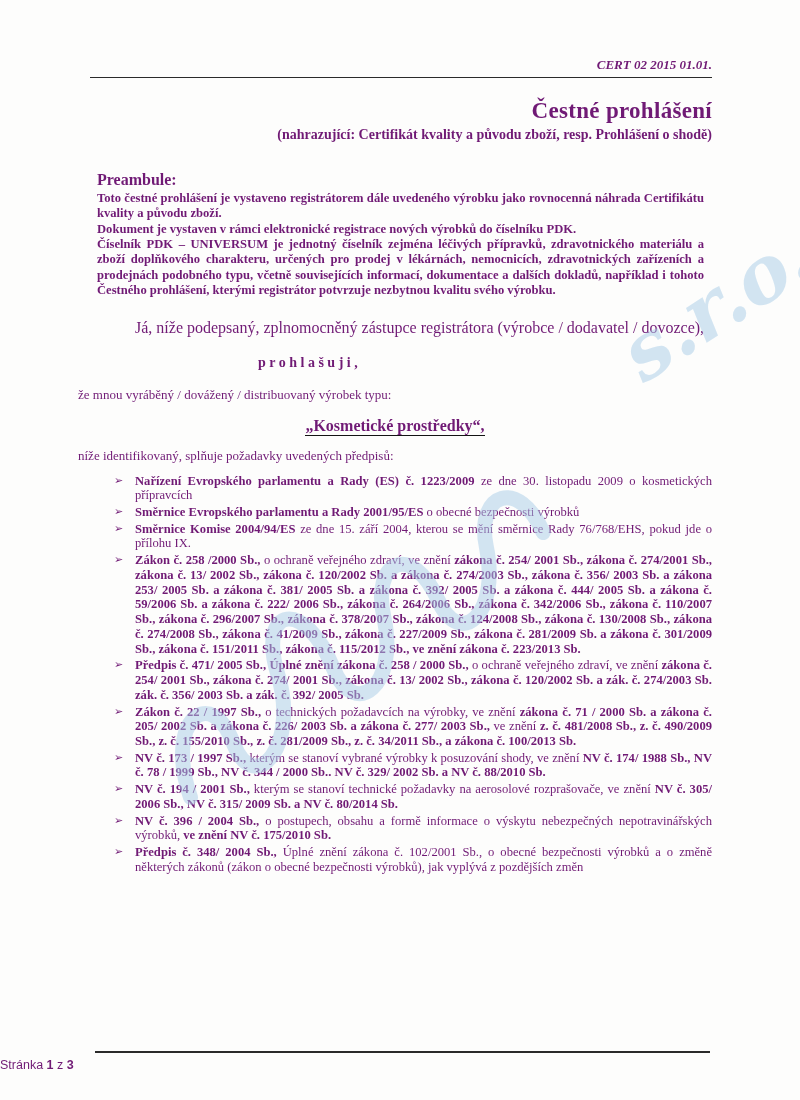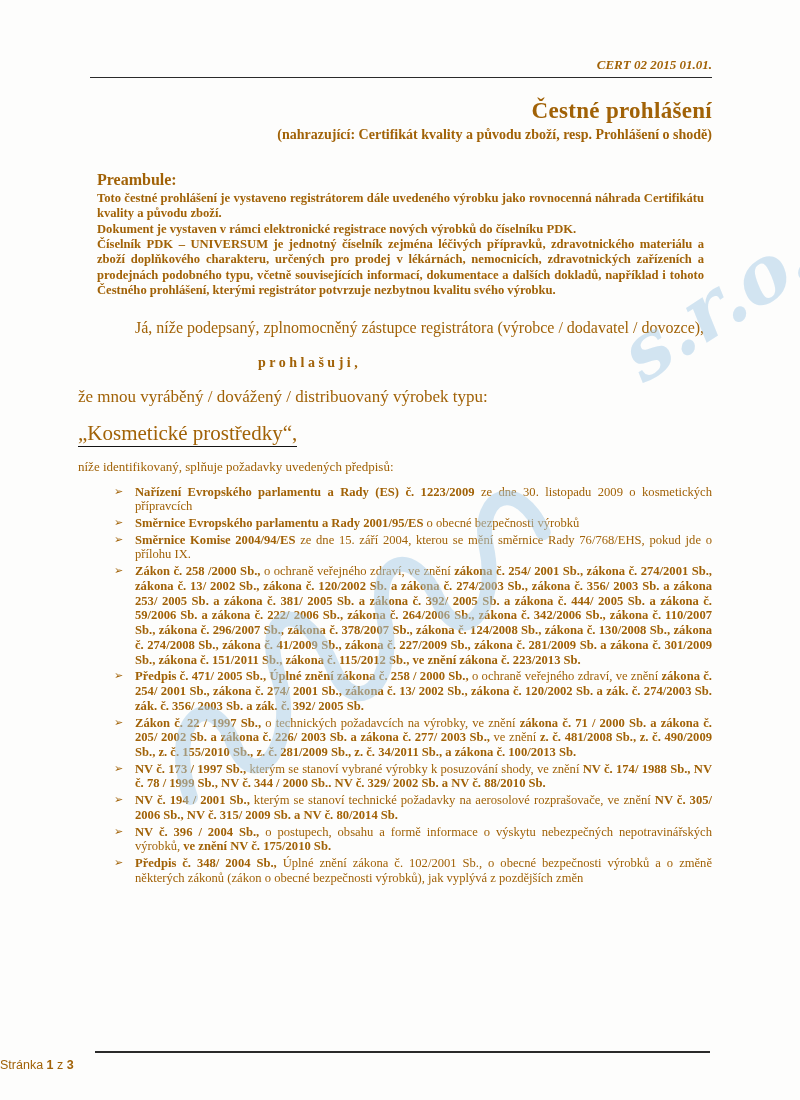--- a/index.html
+++ b/index.html
@@ -3,21 +3,21 @@
 <meta charset="utf-8">
 <style>
   html, body { margin: 0; padding: 0; background: #e8e8e8; }
   .page {
     position: relative;
     width: 800px; height: 1100px;
     margin: 0 auto;
     background: #fdfdfc;
     overflow: hidden;
     font-family: "Liberation Serif", serif;
-    color: #a16207;
+    color: #701a75;
   }
   .header-ref {
     position: absolute; top: 57px; right: 88px;
     font-style: italic; font-weight: bold; font-size: 13px;
   }
   .header-rule {
     position: absolute; top: 77px; left: 90px; right: 88px;
     border-top: 1.5px solid #2a2a2a;
   }
   .content {
@@ -28,22 +28,22 @@
   .title { margin: 0; text-align: right; font-size: 23px; font-weight: bold; letter-spacing: .3px; }
   .subtitle { margin: 3px 0 0 0; text-align: right; font-size: 14px; font-weight: bold; }
   .preamble-h { margin: 28px 0 2px 19px; font-size: 16px; font-weight: bold; }
   .preamble { margin: 0 8px 0 19px; }
   .preamble p {
     margin: 0; font-size: 12.6px; font-weight: bold;
     line-height: 1.22; text-align: justify;
   }
   .decl-intro { margin: 20px 0 0 0; text-indent: 57px; font-size: 16px; }
   .decl-word { margin: 18px 0 0 180px; font-size: 14px; font-weight: bold; }
-  .product-intro { margin: 16px 0 0 0; font-size: 17px; }
-  .product-name { margin: 14px 0 0 0; font-size: 21px; font-weight: normal; }
+  .product-intro { margin: 16px 0 0 0; font-size: 13px; }
+  .product-name { margin: 14px 0 0 0; text-align: center; font-size: 16px; font-weight: bold; }
   .product-name .u { border-bottom: 1.5px solid #131313; padding-bottom: 1px; }
   .list-intro { margin: 13px 0 0 0; font-size: 13px; }
   .bullets { margin-top: 10px; }
   .bullet-item {
     position: relative;
     padding-left: 57px;
     margin-bottom: 2px;
     font-size: 12.6px;
     line-height: 1.17;
     text-align: justify;

